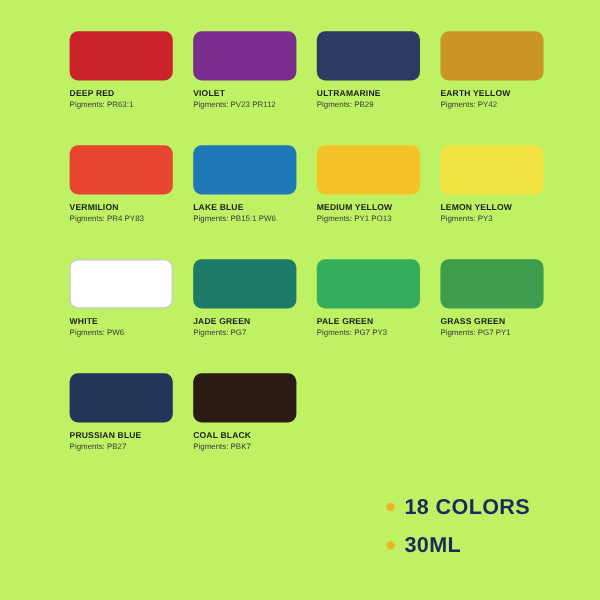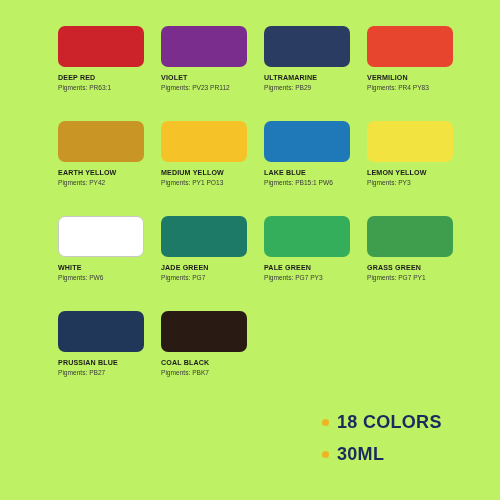--- a/index.html
+++ b/index.html
@@ -117,38 +117,38 @@
         <div class="chip" style="background: rgb(123, 45, 142);"></div>
         <div class="cell-label">VIOLET</div>
         <div class="cell-pigments">Pigments: PV23  PR112</div>
       </div>
       <div class="cell">
         <div class="chip" style="background: rgb(43, 60, 99);"></div>
         <div class="cell-label">ULTRAMARINE</div>
         <div class="cell-pigments">Pigments: PB29</div>
       </div>
       <div class="cell">
+        <div class="chip" style="background: rgb(201, 149, 36);"></div>
+        <div class="cell-label">EARTH YELLOW</div>
+        <div class="cell-pigments">Pigments: PY42</div>
+      </div>
+      <div class="cell">
         <div class="chip" style="background: rgb(232, 69, 47);"></div>
         <div class="cell-label">VERMILION</div>
         <div class="cell-pigments">Pigments: PR4 PY83</div>
       </div>
       <div class="cell">
-        <div class="chip" style="background: rgb(201, 149, 36);"></div>
-        <div class="cell-label">EARTH YELLOW</div>
-        <div class="cell-pigments">Pigments: PY42</div>
+        <div class="chip" style="background: rgb(31, 121, 184);"></div>
+        <div class="cell-label">LAKE BLUE</div>
+        <div class="cell-pigments">Pigments: PB15:1  PW6</div>
       </div>
       <div class="cell">
         <div class="chip" style="background: rgb(245, 195, 39);"></div>
         <div class="cell-label">MEDIUM YELLOW</div>
         <div class="cell-pigments">Pigments: PY1  PO13</div>
-      </div>
-      <div class="cell">
-        <div class="chip" style="background: rgb(31, 121, 184);"></div>
-        <div class="cell-label">LAKE BLUE</div>
-        <div class="cell-pigments">Pigments: PB15:1  PW6</div>
       </div>
       <div class="cell">
         <div class="chip" style="background: rgb(242, 227, 64);"></div>
         <div class="cell-label">LEMON YELLOW</div>
         <div class="cell-pigments">Pigments: PY3</div>
       </div>
       <div class="cell">
         <div class="chip bordered" style="background: rgb(255, 255, 255);"></div>
         <div class="cell-label">WHITE</div>
         <div class="cell-pigments">Pigments: PW6</div>

